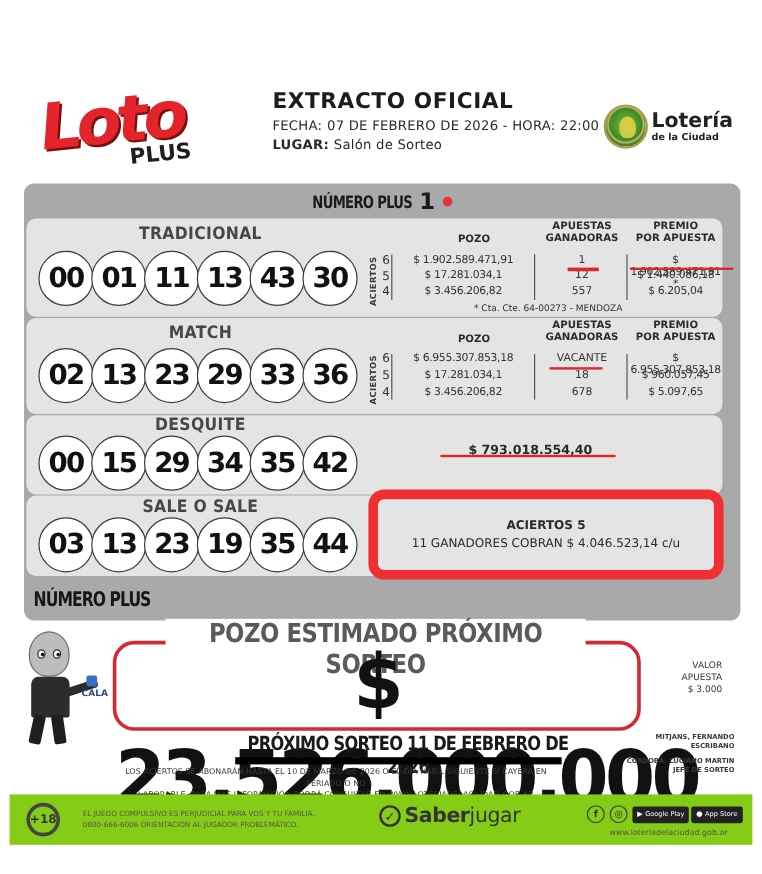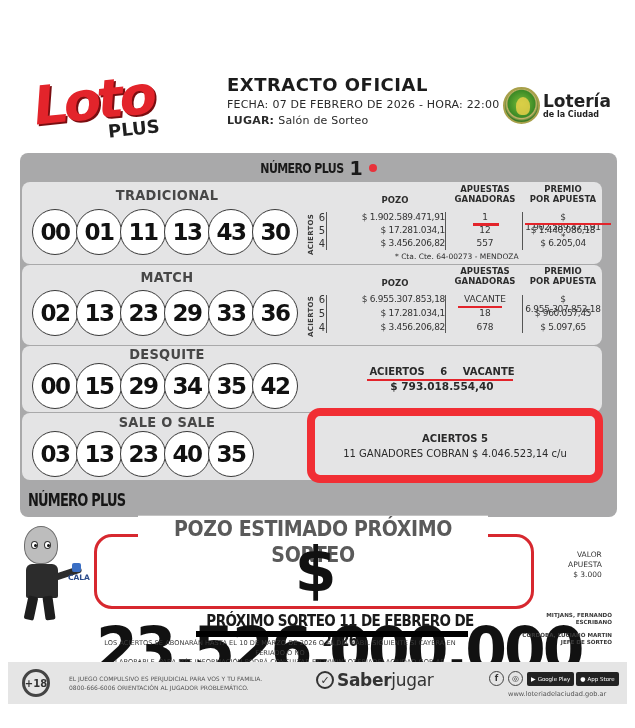--- a/index.html
+++ b/index.html
@@ -39,21 +39,21 @@
   .game-title { position: absolute; left: 0; width: 290px; text-align: center; font-family: "DejaVu Sans", sans-serif; font-weight: 900; font-size: 13px; color: #474747; letter-spacing: 0.3px; transform: scaleY(1.1); }
 
   .balls { position: absolute; left: 10px; display: flex; }
   .ball { width: 46px; height: 46px; border-radius: 50%; background: #ffffff; border: 1.2px solid #3a3a3a; margin-right: -2px; display: flex; align-items: center; justify-content: center; font-family: "DejaVu Sans", sans-serif; font-weight: 900; font-size: 23px; color: #111; letter-spacing: -1.5px; }
 
   .results { position: absolute; left: 283px; width: 295px; font-family: "DejaVu Sans", sans-serif; }
   .r-head { position: absolute; top: 0; font-size: 8.5px; font-weight: bold; color: #2c2c2c; text-align: center; line-height: 1.15; }
   .r-aciertos { position: absolute; left: 0; font-size: 7px; font-weight: bold; color: #3a3a3a; transform: rotate(-90deg); transform-origin: left top; letter-spacing: 0.3px; }
   .r-row { position: absolute; left: 0; width: 295px; height: 14px; font-size: 9px; color: #333; }
   .r-row .n { position: absolute; left: 12px; width: 8px; text-align: right; font-size: 10px; }
-  .r-row .pozo { position: absolute; left: 22px; width: 118px; text-align: right; letter-spacing: -0.3px; }
+  .r-row .pozo { position: absolute; left: 22px; width: 118px; text-align: center; letter-spacing: -0.3px; }
   .r-row .gan { position: absolute; left: 143px; width: 74px; text-align: center; }
   .r-row .prem { position: absolute; left: 218px; width: 80px; text-align: center; letter-spacing: -0.3px; }
   .vline { position: absolute; width: 1px; background: #555; }
   .redline { position: absolute; height: 3px; background: #e3242b; }
   .cta { position: absolute; font-size: 7.5px; color: #2e2e2e; }
 
   .desquite-res { position: absolute; left: 330px; top: 20px; width: 180px; text-align: center; font-family: "DejaVu Sans", sans-serif; }
   .desq-line1 { font-size: 10px; font-weight: bold; color: #2a2a2a; word-spacing: 12px; }
   .desq-line2 { font-size: 10.5px; font-weight: bold; color: #2a2a2a; margin-top: 3px; }
 
@@ -85,21 +85,21 @@
 
   .proximo { position: absolute; left: 205px; top: 614px; width: 270px; text-align: center; font-family: "DejaVu Sans", sans-serif; font-weight: 900; font-size: 13.5px; color: #1a1a1a; letter-spacing: -0.6px; transform: scaleY(1.2); }
   .black-bar { position: absolute; left: 196px; top: 631px; width: 272px; height: 6px; background: #000; }
 
   .legal { position: absolute; left: 100px; top: 639px; width: 360px; text-align: center; font-family: "DejaVu Sans", sans-serif; font-size: 6.6px; color: #3a3a3a; line-height: 1.45; letter-spacing: 0.05px; }
 
   .signers { position: absolute; left: 490px; top: 612px; width: 122px; text-align: right; font-family: "DejaVu Sans", sans-serif; font-size: 5.6px; color: #3a3a3a; font-weight: bold; line-height: 1.3; }
   .signers .gap { height: 5px; }
 
   
-  .footer { position: absolute; left: 8px; top: 662px; width: 619px; height: 42px; background: #e5e5e5; }
+  .footer { position: absolute; left: 8px; top: 662px; width: 619px; height: 42px; background: #84cc16; }
   .age { position: absolute; left: 14px; top: 7px; width: 28px; height: 28px; border-radius: 50%; border: 3px solid #444; display: flex; align-items: center; justify-content: center; font-family: "DejaVu Sans", sans-serif; font-weight: bold; font-size: 10px; color: #333; }
   .footer-legal { position: absolute; left: 61px; top: 13px; font-family: "DejaVu Sans", sans-serif; font-size: 6px; color: #555; line-height: 1.45; }
   .saber { position: absolute; left: 308px; top: 8px; display: flex; align-items: center; font-family: "DejaVu Sans", sans-serif; color: #333; }
   .saber-check { width: 18px; height: 18px; border: 2px solid #333; border-radius: 50%; display: flex; align-items: center; justify-content: center; font-size: 11px; font-weight: bold; margin-right: 3px; }
   .saber-b { font-weight: bold; font-size: 17px; letter-spacing: -0.3px; }
   .saber-l { font-size: 17px; letter-spacing: -0.3px; }
   .social { position: absolute; left: 481px; top: 9px; display: flex; align-items: center; }
   .circle-icon { width: 15px; height: 15px; border-radius: 50%; border: 1px solid #444; display: flex; align-items: center; justify-content: center; font-family: "DejaVu Sans", sans-serif; font-size: 8px; font-weight: bold; color: #333; margin-right: 4px; }
   .store { height: 14px; background: #222; color: #fff; border-radius: 2px; display: flex; align-items: center; padding: 0 4px; font-family: "DejaVu Sans", sans-serif; font-size: 5.5px; margin-right: 2px; }
   .store .g { font-size: 6px; margin-right: 2px; }
@@ -241,34 +241,34 @@
     <div class="game-title" style="top:1px;">DESQUITE</div>
     <div class="balls" style="top:17px;">
       <div class="ball">00</div>
       <div class="ball">15</div>
       <div class="ball">29</div>
       <div class="ball">34</div>
       <div class="ball">35</div>
       <div class="ball">42</div>
     </div>
     <div class="desquite-res">
-      <div class="desq-line1">ACIERTOS 6 VACANTE</div>
       <div class="redline" style="left:15px;top:13px;width:146px;height:2px;"></div>
       <div class="desq-line2">$ 793.018.554,40</div>
     </div>
   </div>
 
   <div class="panel p4">
     <div class="game-title" style="top:2px;">SALE O SALE</div>
     <div class="balls" style="top:18px;">
       <div class="ball">03</div>
       <div class="ball">13</div>
       <div class="ball">23</div>
-      <div class="ball">40</div>
+      <div class="ball">19</div>
       <div class="ball">35</div>
+      <div class="ball">44</div>
     </div>
   </div>
   <div class="sale-box">
     <div class="sale-l1">ACIERTOS 5</div>
     <div class="sale-l2">11 GANADORES COBRAN $ 4.046.523,14 c/u</div>
   </div>
 
   <div class="plus-bottom">
     <span class="pb-label">NÚMERO PLUS</span>
   </div>

